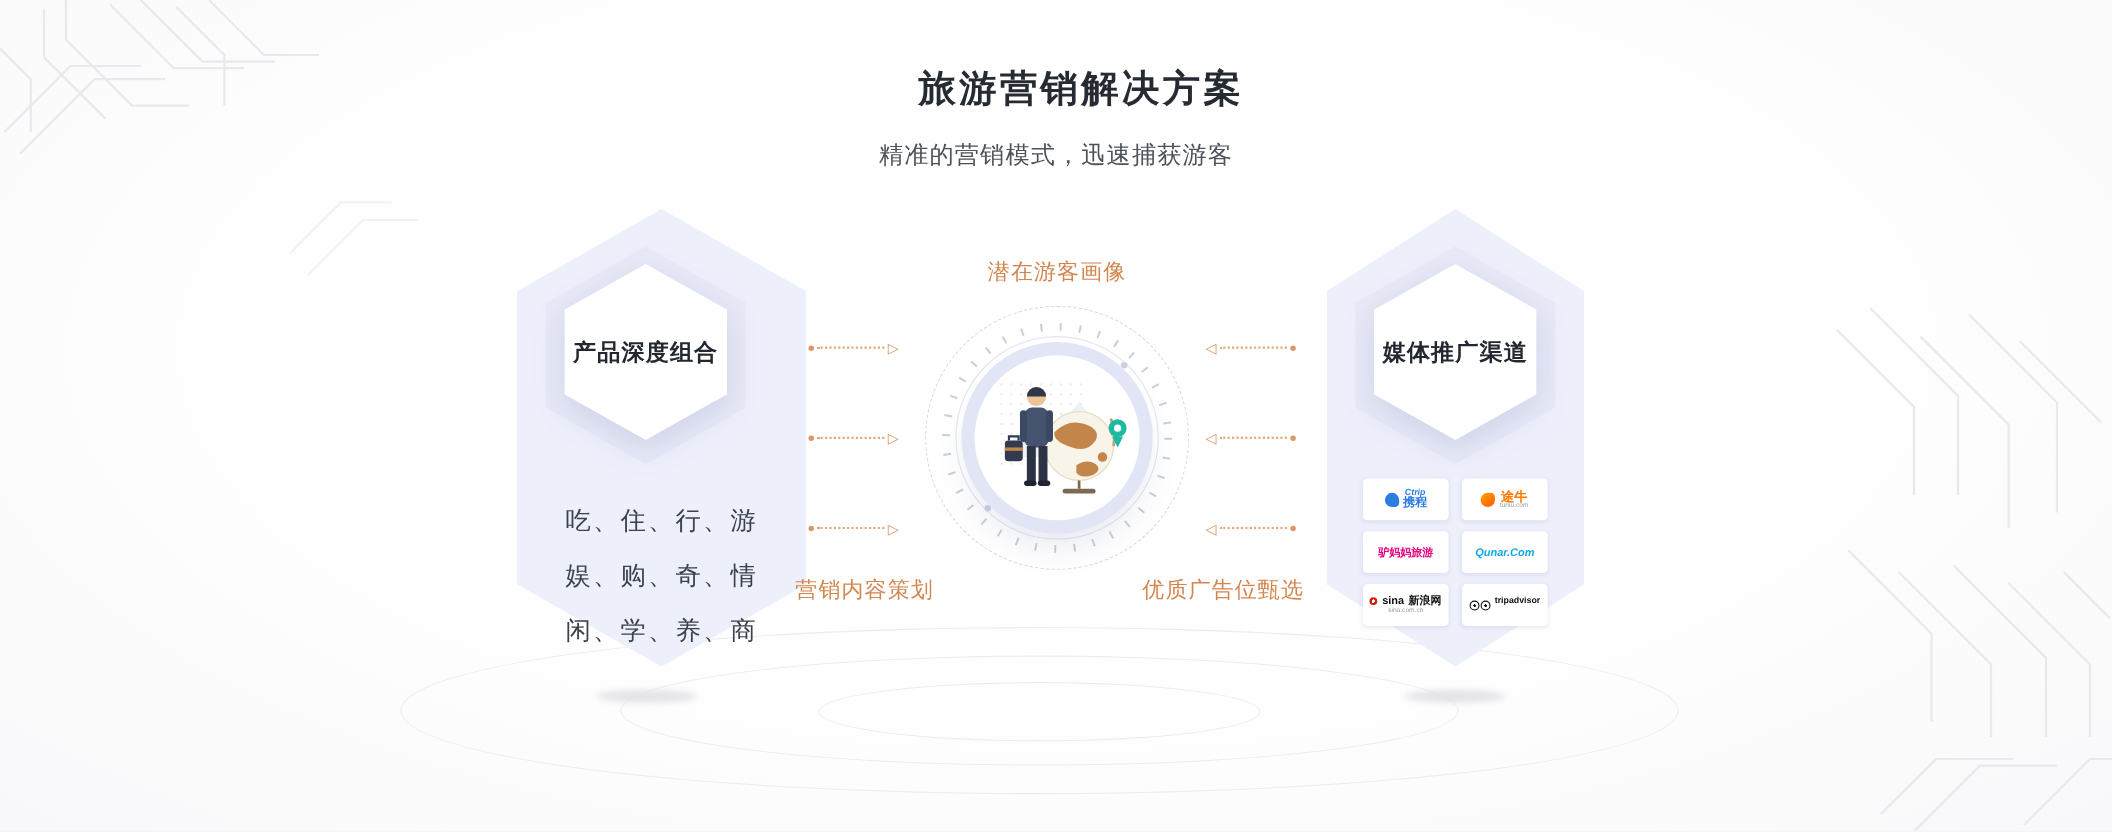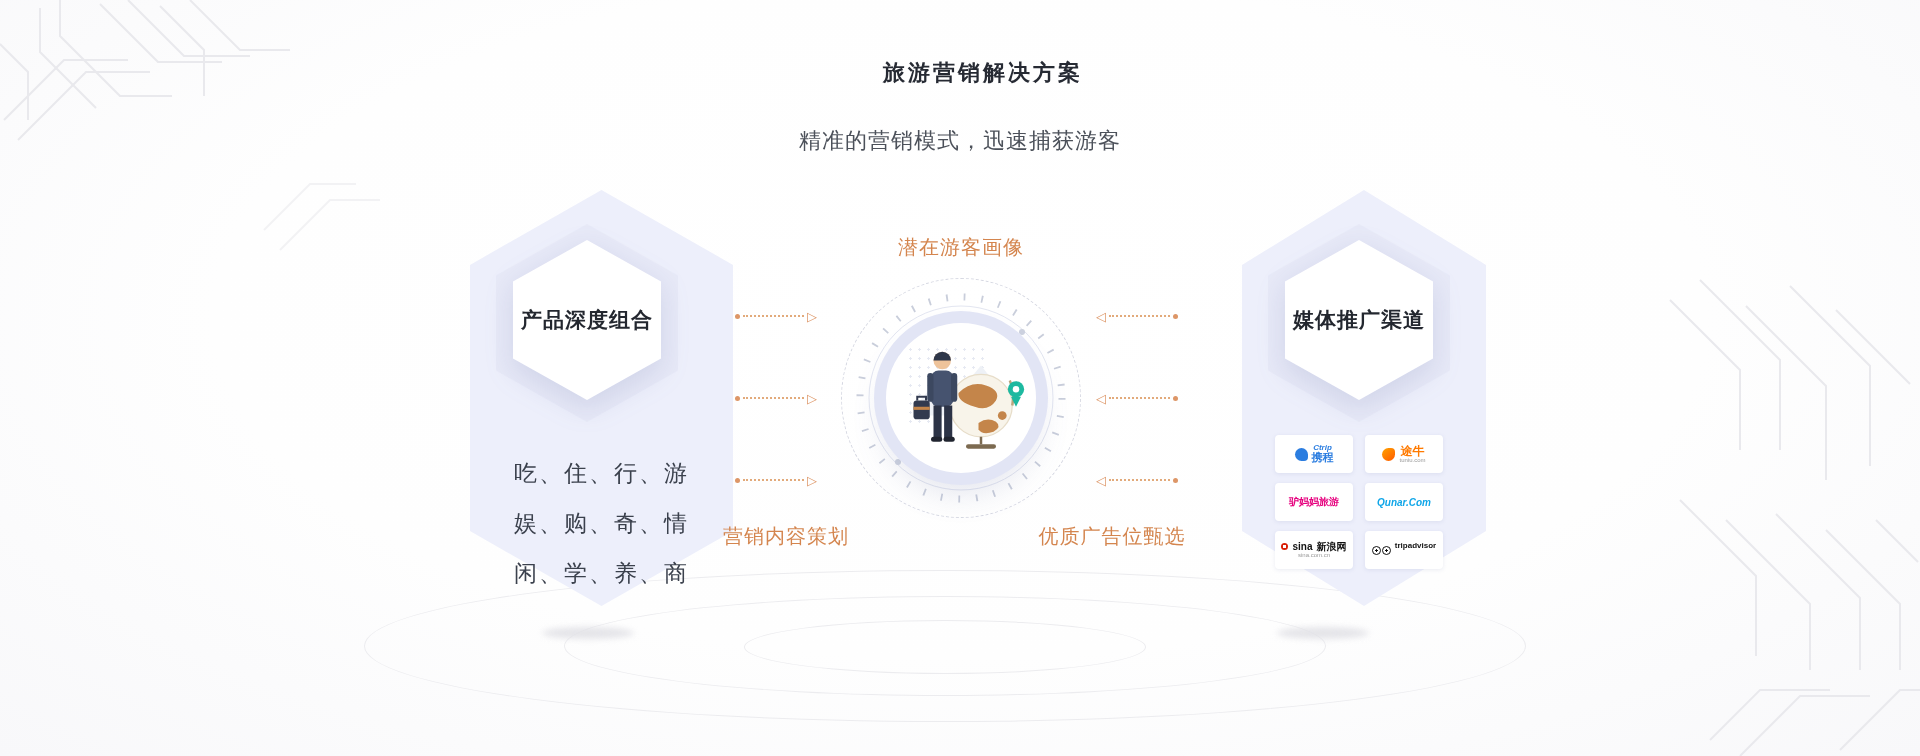--- a/index.html
+++ b/index.html
@@ -4,27 +4,27 @@
 <style>
   html,body{margin:0;padding:0;background:#f4f4f6;}
   .stage{position:relative;width:1920px;height:756px;overflow:hidden;
     background:radial-gradient(ellipse at 50% 42%, #ffffff 0%, #fefefe 55%, #f8f8fa 100%);
     font-family:"Liberation Sans","DejaVu Sans",sans-serif;}
   .deco{position:absolute;z-index:0;}
   .ripple{position:absolute;border:1px solid #ececef;border-radius:50%;z-index:1;}
   .hex-shadow{position:absolute;background:#e0e0e5;border-radius:50%;filter:blur(3px);opacity:.85;z-index:1;}
 
   .hero-title{position:absolute;left:1px;right:0;top:58px;text-align:center;
-    font-size:22px;font-weight:bold;color:#262a33;letter-spacing:3px;z-index:3;padding-left:45px;}
+    font-size:34px;font-weight:bold;color:#262a33;letter-spacing:3px;z-index:3;padding-left:45px;}
   .hero-subtitle{position:absolute;left:0;right:0;top:126px;text-align:center;
     font-size:22px;color:#4c515a;letter-spacing:1px;z-index:3;}
 
   .panel{position:absolute;top:190px;width:234px;height:416px;z-index:3;}
   .panel-left{left:470px;padding-left:29px;}
-  .panel-right{left:1242px;padding-left:10px;}
+  .panel-right{left:1206px;}
   .hex-big{position:absolute;inset:0;background:#edeffb;
     clip-path:polygon(50% 0%,100% 18%,100% 82%,50% 100%,0% 82%,0% 18%);}
   .hex-mid{position:absolute;left:26px;top:34px;width:182px;height:198px;background:#e1e4f4;opacity:.55;
     clip-path:polygon(50% 0%,100% 26%,100% 74%,50% 100%,0% 74%,0% 26%);}
   .hex-white-wrap{position:absolute;left:43px;top:50px;width:148px;height:160px;
     filter:drop-shadow(0 9px 14px rgba(90,100,160,.16));}
   .hex-white{width:100%;height:100%;background:#fff;display:flex;align-items:center;justify-content:center;
     clip-path:polygon(50% 0%,100% 26%,100% 74%,50% 100%,0% 74%,0% 26%);}
   .hex-title{font-size:21px;font-weight:bold;color:#23272f;letter-spacing:1px;}
 

